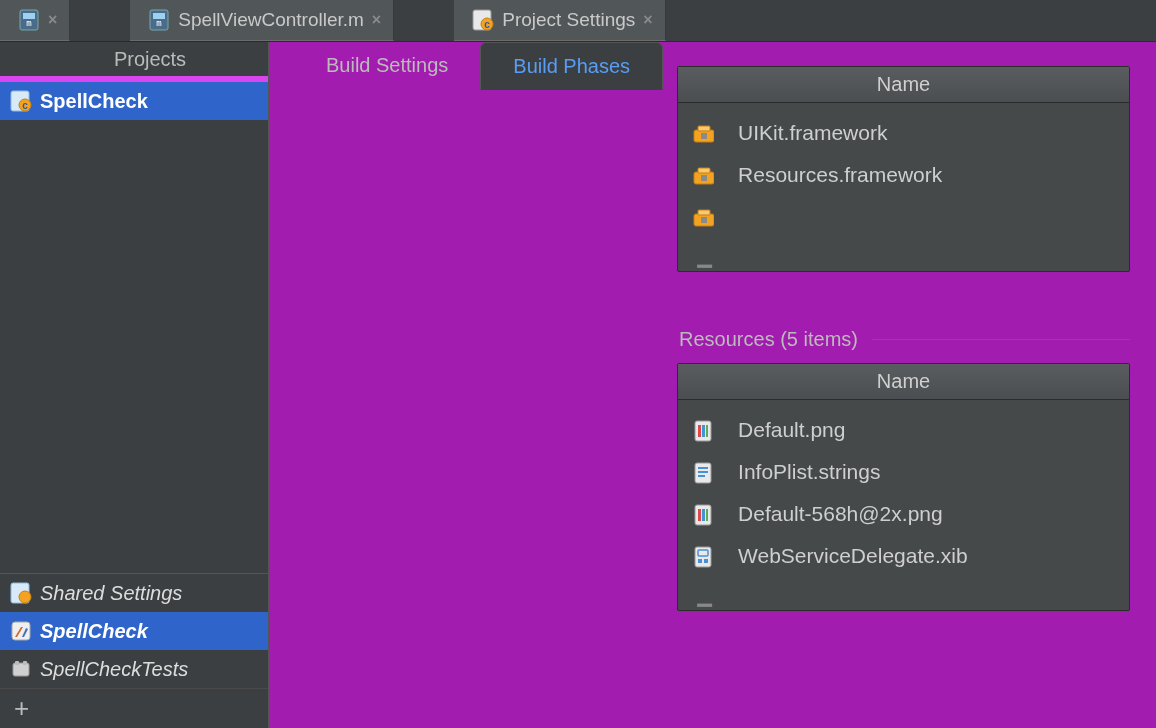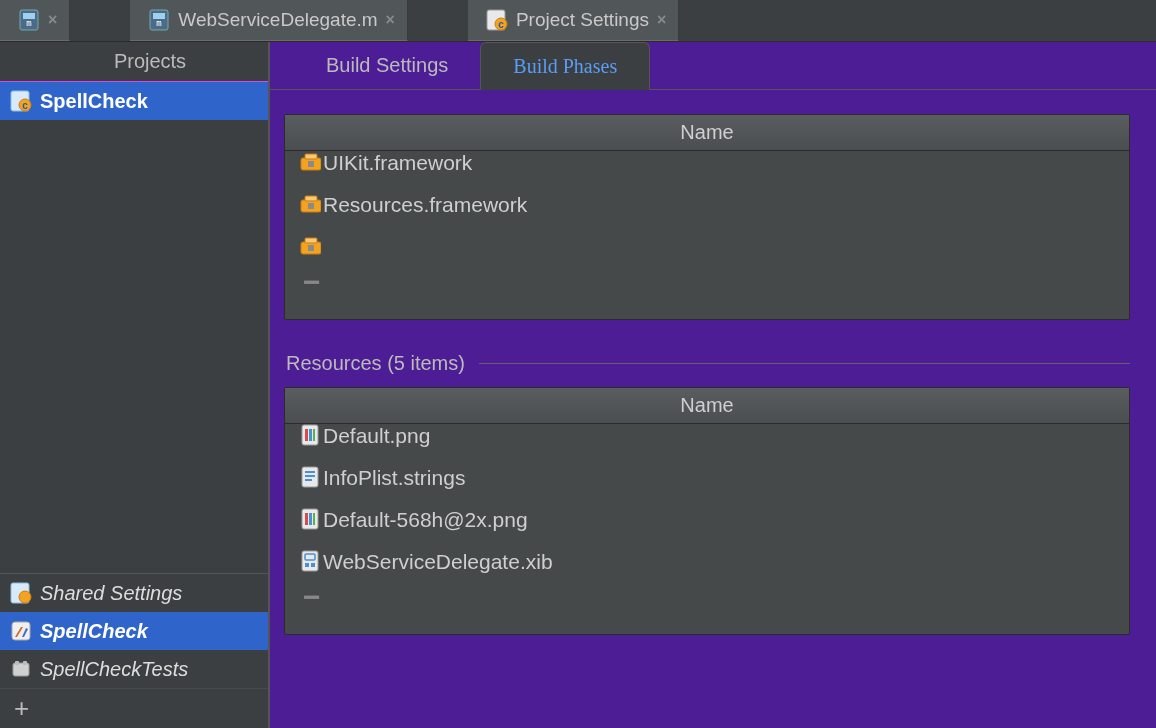--- a/index.html
+++ b/index.html
@@ -44,21 +44,21 @@
     display: flex;
     flex-direction: column;
   }
   .sidebar-header {
     height: 40px;
     display: flex;
     align-items: center;
     justify-content: center;
     font-size: 20px;
     color: #bbbbbb;
-    border-bottom: 1px solid #d946ef;
+    border-bottom: 6px solid #d946ef;
     padding-left: 32px;
   }
   .sidebar-list { flex: 1; }
   .sidebar-item {
     display: flex;
     align-items: center;
     height: 38px;
     padding-left: 10px;
     gap: 8px;
     font-size: 20px;
@@ -82,22 +82,22 @@
     font-size: 26px;
     color: #bbbbbb;
     border-top: 1px solid #4a4a4a;
     cursor: pointer;
   }
 
   
   .main {
     flex: 1;
     display: flex;
-    flex-direction: column;
-    background: #4c1d95;
+    flex-direction: row;
+    background: #a21caf;
   }
   .sub-tabs {
     display: flex;
     height: 48px;
     border-bottom: 1px solid #555555;
     padding-left: 24px;
   }
   .sub-tab {
     display: flex;
     align-items: center;
@@ -107,35 +107,34 @@
     color: #bbbbbb;
     cursor: pointer;
   }
   .sub-tab.active {
     color: #589df6;
     border: 1px solid #555555;
     border-bottom: 1px solid #3c3f41;
     border-radius: 6px 6px 0 0;
     margin-bottom: -1px;
     background: #3c3f41;
-    font-family: Liberation Serif, serif;
   }
 
   .content {
     flex: 1;
     overflow: auto;
     padding: 0 26px 20px 14px;
   }
 
   .section-title {
     display: flex;
     align-items: center;
     font-size: 20px;
     color: #bbbbbb;
-    margin: 32px 0 12px 2px;
+    margin: 56px 0 12px 2px;
     gap: 14px;
   }
   .section-title .line {
     flex: 1;
     height: 1px;
     background: #636363;
   }
   .table {
     border: 1px solid #2b2b2b;
     background: #45494a;
@@ -146,24 +145,24 @@
     display: flex;
     align-items: center;
     justify-content: center;
     background: linear-gradient(#5a5d5f, #4b4e50);
     color: #cfcfcf;
     font-size: 20px;
     border-bottom: 1px solid #2b2b2b;
   }
   .row {
     display: flex;
-    align-items: flex-start;
+    align-items: flex-end;
     height: 42px;
     padding-left: 14px;
-    gap: 2px;
+    gap: 24px;
     font-size: 21px;
     color: #cfcfcf;
   }
   .row.action {
     color: #888;
     font-size: 30px;
     font-weight: bold;
     line-height: 10px;
     padding-left: 18px;
     cursor: pointer;
@@ -189,21 +188,21 @@
   </div>
   <div class="gap-between"></div>
   <div class="editor-tab">
     <span class="ico">
       <svg width="20" height="22">
           <rect x="1" y="1" width="18" height="20" rx="2" fill="#4a6b8a" stroke="#7aa" stroke-width="1"></rect>
           <rect x="4" y="4" width="12" height="6" fill="#9fd0ef"></rect>
           <text x="10" y="17" font-size="9" text-anchor="middle" fill="#fff" font-family="monospace">m</text>
         </svg>
     </span>
-    <span>WebServiceDelegate.m</span>
+    <span>SpellViewController.m</span>
     <span class="close">×</span>
   </div>
   <div class="gap-between"></div>
   <div class="editor-tab">
     <span class="ico">
       <svg width="22" height="22">
           <rect x="1" y="1" width="18" height="20" rx="2" fill="#e9e9e9" stroke="#999"></rect>
           <circle cx="15" cy="15" r="6" fill="#f4a321" stroke="#c77f12"></circle>
           <text x="15" y="19" font-size="10" text-anchor="middle" fill="#2a5aa0" font-weight="bold">c</text>
         </svg>

